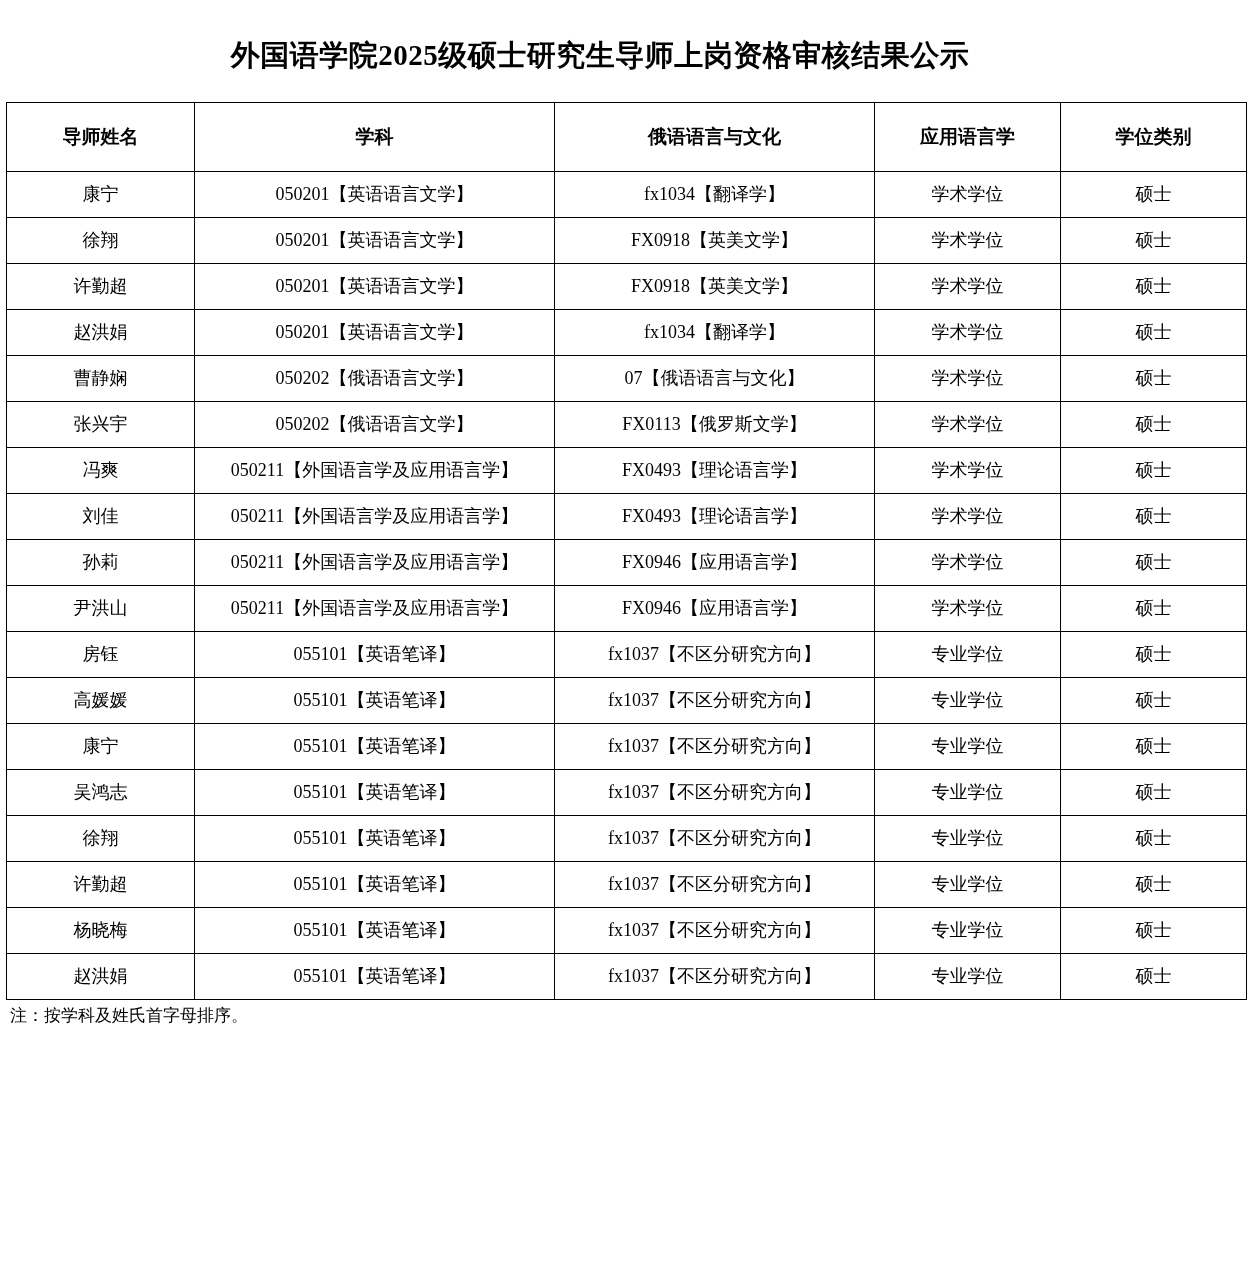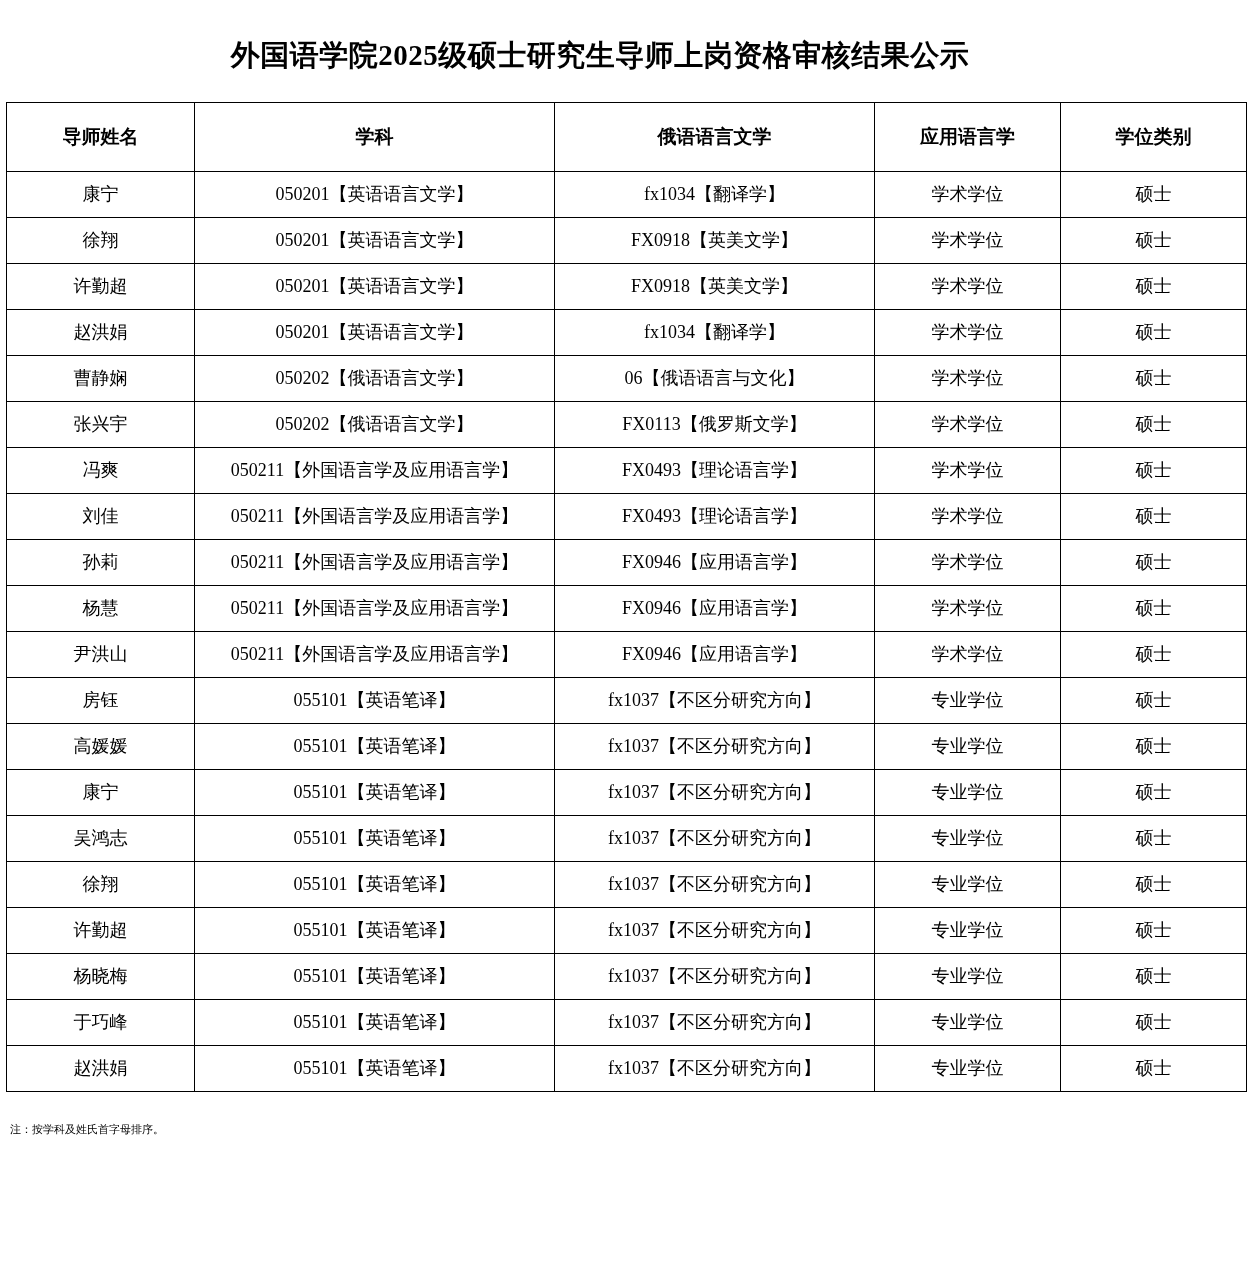--- a/index.html
+++ b/index.html
@@ -51,22 +51,22 @@
     font-weight: bold;
     font-size: 19px;
     height: 68px;
   }
   col.c0 { width: 188px; }
   col.c1 { width: 360px; }
   col.c2 { width: 320px; }
   col.c3 { width: 186px; }
   col.c4 { width: 186px; }
   .note {
-    font-size: 11px;
-    margin: 30px 0 0 10px;
+    font-size: 17px;
+    margin: 4px 0 0 10px;
     font-family: Liberation Serif, serif;
   }
 </style>
 </head>
 <body>
 
 <div class="page">
 
   <div class="doc-title">外国语学院2025级硕士研究生导师上岗资格审核结果公示</div>
 
@@ -76,21 +76,21 @@
         <col class="c0">
           <col class="c1">
           <col class="c2">
           <col class="c3">
           <col class="c4">
       </colgroup>
       <thead>
         <tr>
           <th>导师姓名</th>
           <th>学科</th>
-          <th>俄语语言文学</th>
+          <th>俄语语言与文化</th>
           <th>应用语言学</th>
           <th>学位类别</th>
         </tr>
       </thead>
       <tbody>
           <tr>
             <td>康宁</td>
             <td>050201【英语语言文学】</td>
             <td>fx1034【翻译学】</td>
             <td>学术学位</td>
@@ -113,21 +113,21 @@
           <tr>
             <td>赵洪娟</td>
             <td>050201【英语语言文学】</td>
             <td>fx1034【翻译学】</td>
             <td>学术学位</td>
             <td>硕士</td>
           </tr>
           <tr>
             <td>曹静娴</td>
             <td>050202【俄语语言文学】</td>
-            <td>06【俄语语言与文化】</td>
+            <td>07【俄语语言与文化】</td>
             <td>学术学位</td>
             <td>硕士</td>
           </tr>
           <tr>
             <td>张兴宇</td>
             <td>050202【俄语语言文学】</td>
             <td>FX0113【俄罗斯文学】</td>
             <td>学术学位</td>
             <td>硕士</td>
           </tr>
@@ -146,34 +146,27 @@
             <td>硕士</td>
           </tr>
           <tr>
             <td>孙莉</td>
             <td>050211【外国语言学及应用语言学】</td>
             <td>FX0946【应用语言学】</td>
             <td>学术学位</td>
             <td>硕士</td>
           </tr>
           <tr>
-            <td>杨慧</td>
+            <td>尹洪山</td>
             <td>050211【外国语言学及应用语言学】</td>
             <td>FX0946【应用语言学】</td>
             <td>学术学位</td>
             <td>硕士</td>
           </tr>
           <tr>
-            <td>尹洪山</td>
-            <td>050211【外国语言学及应用语言学】</td>
-            <td>FX0946【应用语言学】</td>
-            <td>学术学位</td>
-            <td>硕士</td>
-          </tr>
-          <tr>
             <td>房钰</td>
             <td>055101【英语笔译】</td>
             <td>fx1037【不区分研究方向】</td>
             <td>专业学位</td>
             <td>硕士</td>
           </tr>
           <tr>
             <td>高媛媛</td>
             <td>055101【英语笔译】</td>
             <td>fx1037【不区分研究方向】</td>
@@ -203,27 +196,20 @@
           </tr>
           <tr>
             <td>许勤超</td>
             <td>055101【英语笔译】</td>
             <td>fx1037【不区分研究方向】</td>
             <td>专业学位</td>
             <td>硕士</td>
           </tr>
           <tr>
             <td>杨晓梅</td>
-            <td>055101【英语笔译】</td>
-            <td>fx1037【不区分研究方向】</td>
-            <td>专业学位</td>
-            <td>硕士</td>
-          </tr>
-          <tr>
-            <td>于巧峰</td>
             <td>055101【英语笔译】</td>
             <td>fx1037【不区分研究方向】</td>
             <td>专业学位</td>
             <td>硕士</td>
           </tr>
           <tr>
             <td>赵洪娟</td>
             <td>055101【英语笔译】</td>
             <td>fx1037【不区分研究方向】</td>
             <td>专业学位</td>

